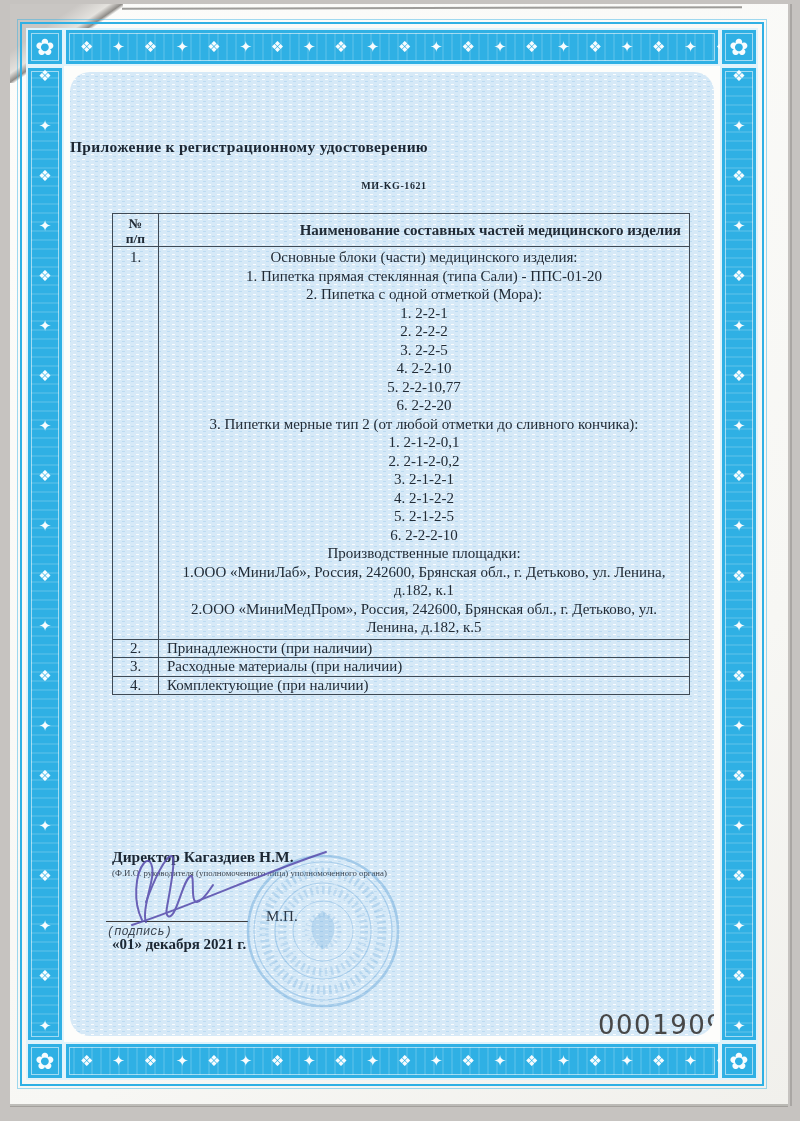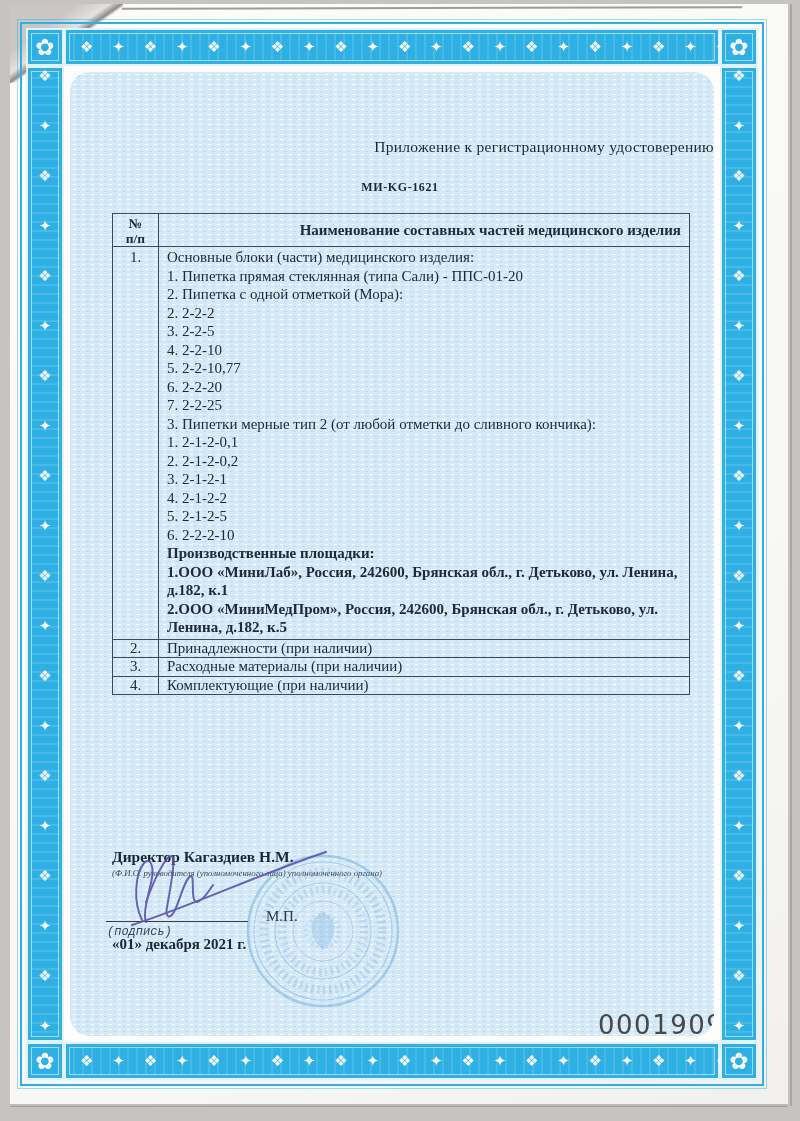--- a/index.html
+++ b/index.html
@@ -87,26 +87,26 @@
       radial-gradient(rgba(255,255,255,.9) 1px, transparent 1.4px),
       radial-gradient(rgba(140,190,230,.35) 1px, transparent 1.4px);
     background-size: 9px 5px, 9px 5px;
     background-position: 0 0, 4px 2px;
     overflow: hidden;
     color: #212b36;
   }
 
   .title-1 {
     position: absolute; left: 0; top: 66px; width: 100%;
-    text-align: right; font-weight: normal; font-size: 15.5px; letter-spacing: .3px;
+    text-align: left; font-weight: bold; font-size: 15.5px; letter-spacing: .3px;
     color: #1c2733;
   }
   .title-2 {
-    position: absolute; left: 8px; top: 108px; width: 100%;
-    text-align: center; font-weight: bold; font-size: 12px; letter-spacing: .6px;
+    position: absolute; left: 2px; top: 108px; width: 100%;
+    text-align: center; font-weight: bold; font-size: 10px; letter-spacing: .6px;
     color: #1c2733;
   }
 
   
   .doc-table {
     position: absolute; left: 42px; top: 141px; width: 578px;
     border: 1.5px solid #3f4a55;
     font-size: 15px;
   }
   .trow {
@@ -118,35 +118,35 @@
   .cnum {
     border-right: 1.4px solid #3f4a55;
     text-align: center;
   }
   .thead .cnum { font-weight: bold; font-size: 13.5px; line-height: 15px; padding-top: 2px; }
   .thead .cname {
     font-weight: bold; text-align: right;
     padding: 7px 8px 7px; line-height: 18px; font-size: 15px;
   }
   .row1 .cnum { padding-top: 2px; font-size: 15px; }
-  .cell-lines { padding: 1px 8px 2px; }
+  .cell-lines { padding: 1px 8px 2px; text-align: center; }
   .line { line-height: 18.5px; }
-  .line.bold { font-weight: bold; }
+  .line.bold { font-weight: normal; }
   .srow .cnum { line-height: 17.5px; }
   .srow .ctext { padding: 0 8px; line-height: 17.5px; }
   .body-rows { display: block; }
 
   
   .director {
     position: absolute; left: 42px; top: 776px;
     font-weight: bold; font-size: 15.5px; color: #1c2733;
   }
   .director-note {
     position: absolute; left: 42px; top: 796px;
-    font-style: italic; font-size: 8.8px; color: #3a4450;
+    font-size: 8.8px; color: #3a4450;
   }
   .sig-line {
     position: absolute; left: 36px; top: 849px;
     width: 142px; border-bottom: 1.2px solid #3c3c3c;
   }
   .sig-note {
     position: absolute; left: 37px; top: 853px;
     font-style: italic; font-size: 12px; color: #3a4450; font-family: Liberation Mono, monospace;
   }
   .mp {
@@ -202,32 +202,32 @@
           <div class="trow row1">
             <div class="cnum">1.</div>
             <div class="cell-lines">
 
                 <div class="line">Основные блоки (части) медицинского изделия:</div>
 
                 <div class="line">1. Пипетка прямая стеклянная (типа Сали) - ППС-01-20</div>
 
                 <div class="line">2. Пипетка с одной отметкой (Мора):</div>
 
+                <div class="line">1. 2-2-1</div>
 
                 <div class="line">2. 2-2-2</div>
 
                 <div class="line">3. 2-2-5</div>
 
                 <div class="line">4. 2-2-10</div>
 
                 <div class="line">5. 2-2-10,77</div>
 
                 <div class="line">6. 2-2-20</div>
 
-                <div class="line">7. 2-2-25</div>
 
 
 
                 <div class="line">3. Пипетки мерные тип 2 (от любой отметки до сливного кончика):</div>
 
                 <div class="line">1. 2-1-2-0,1</div>
 
                 <div class="line">2. 2-1-2-0,2</div>
 
                 <div class="line">3. 2-1-2-1</div>

